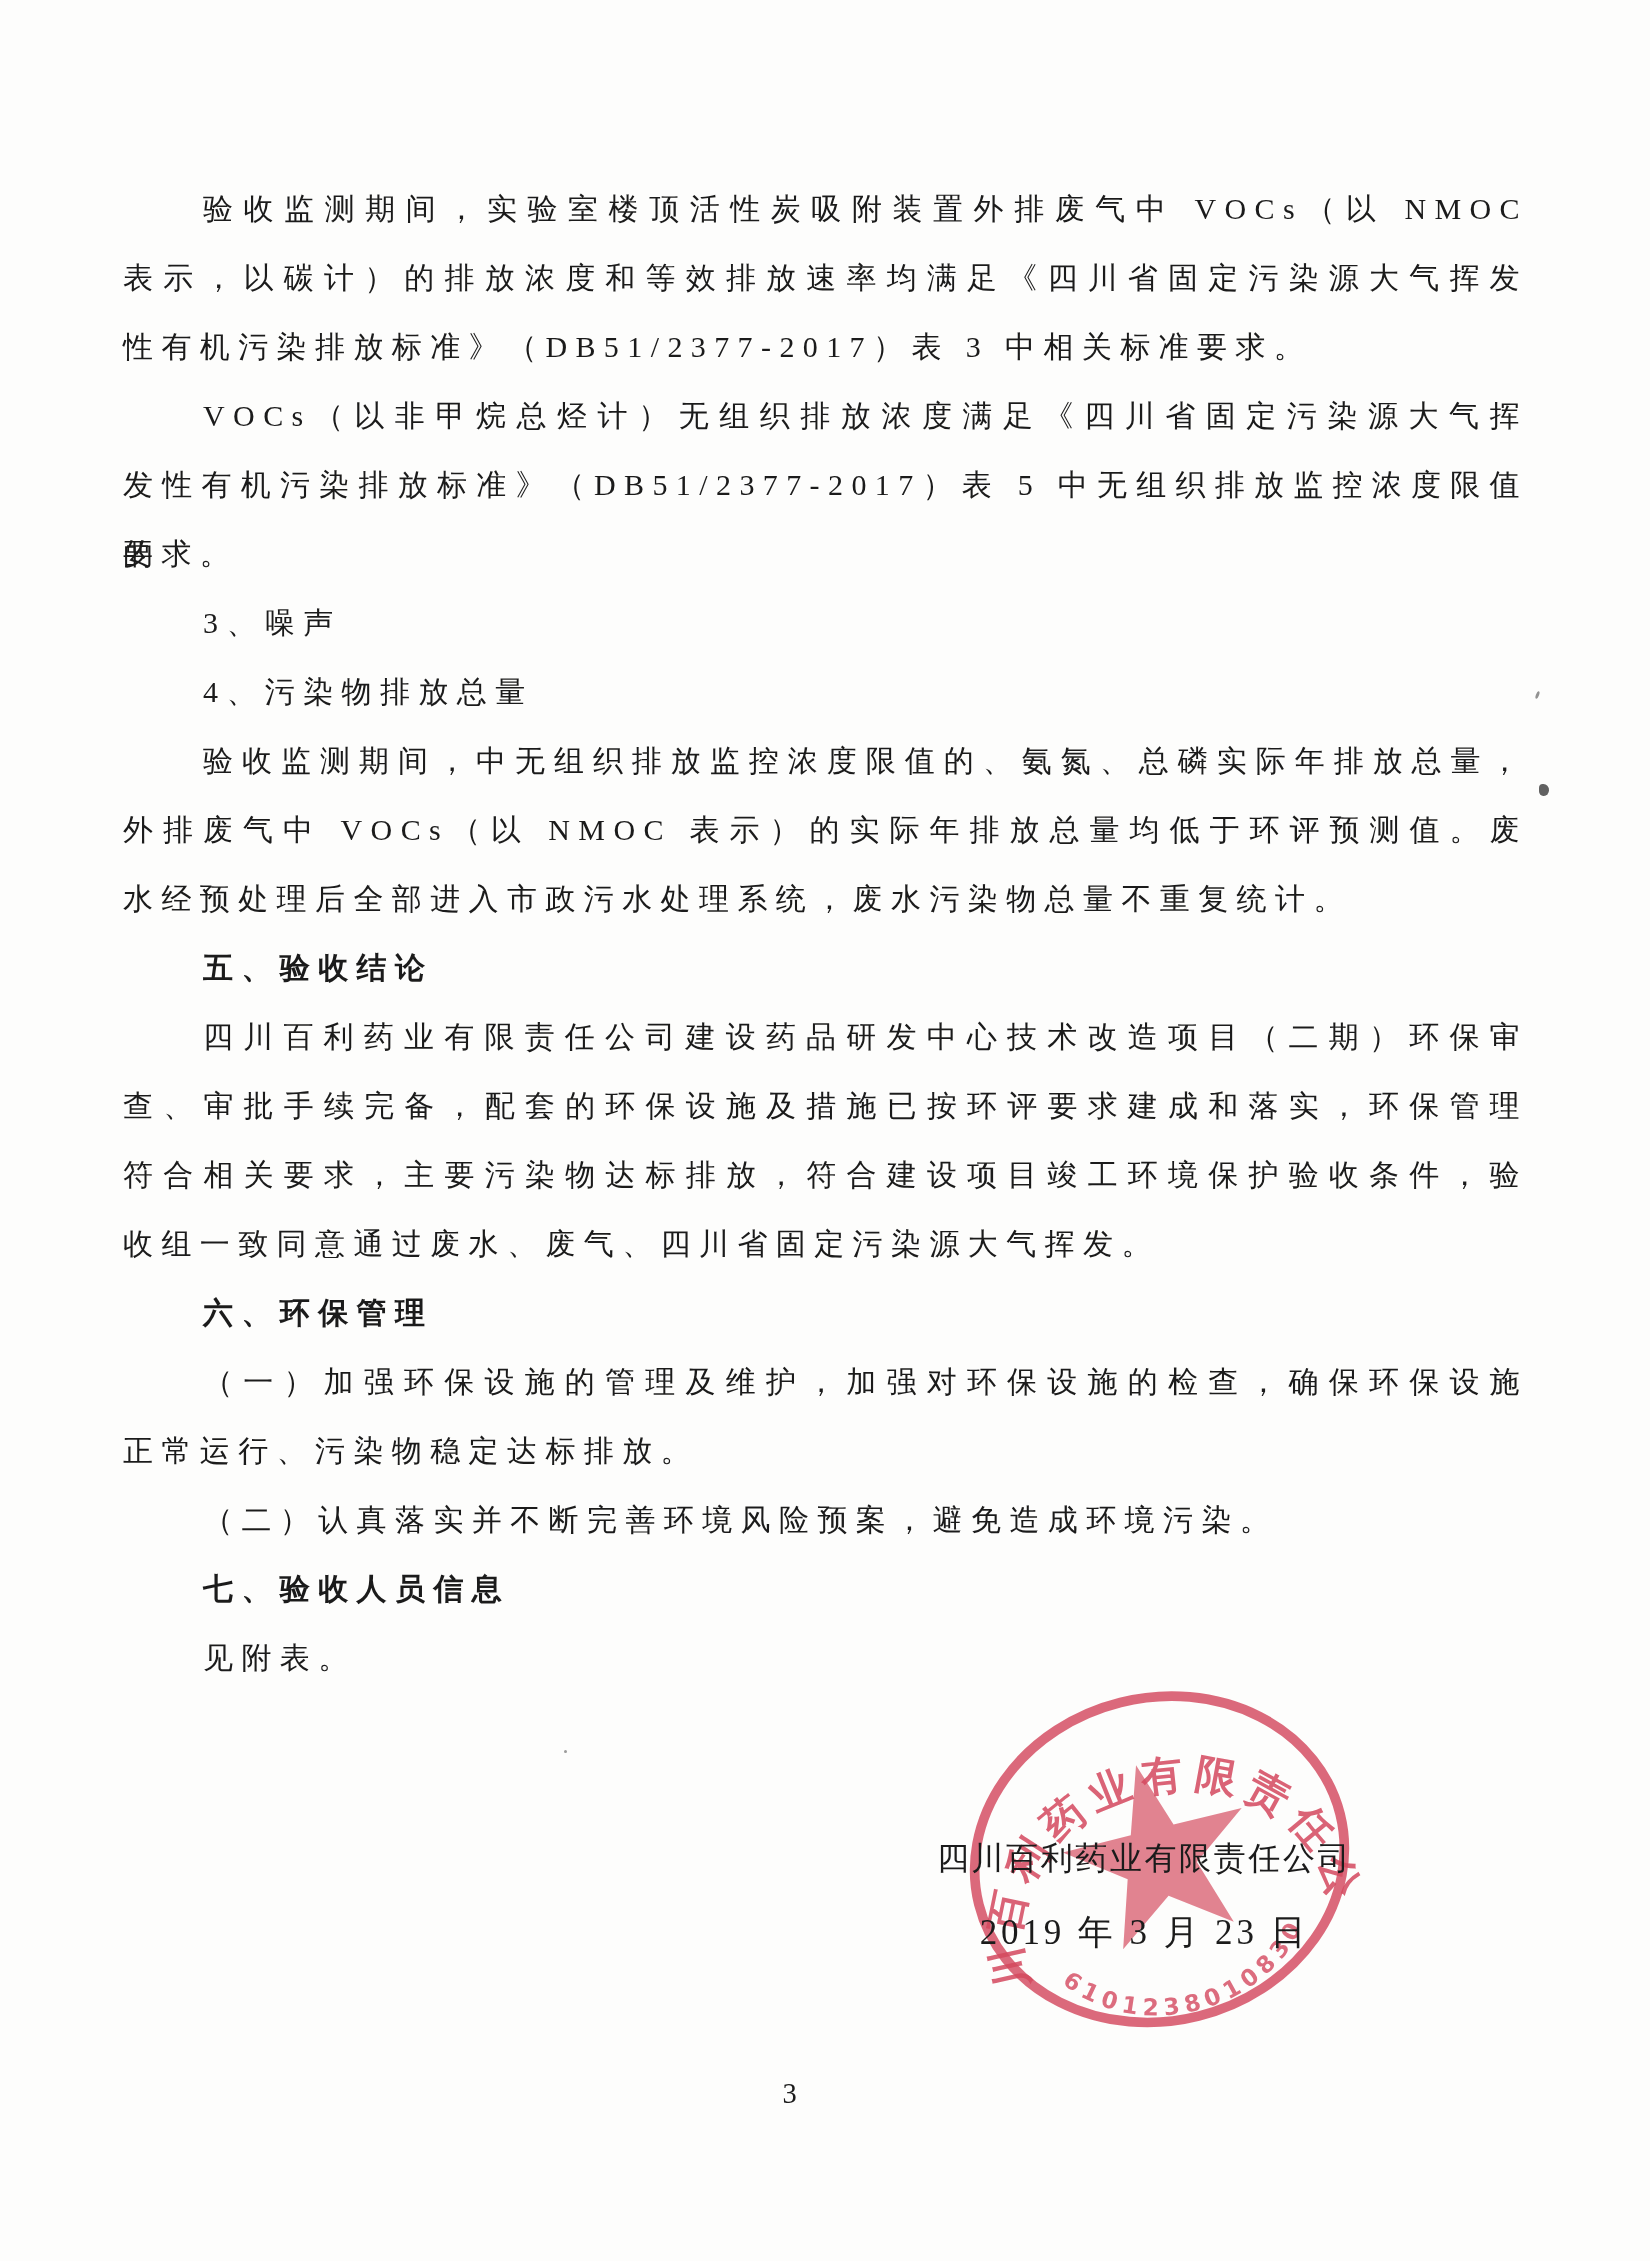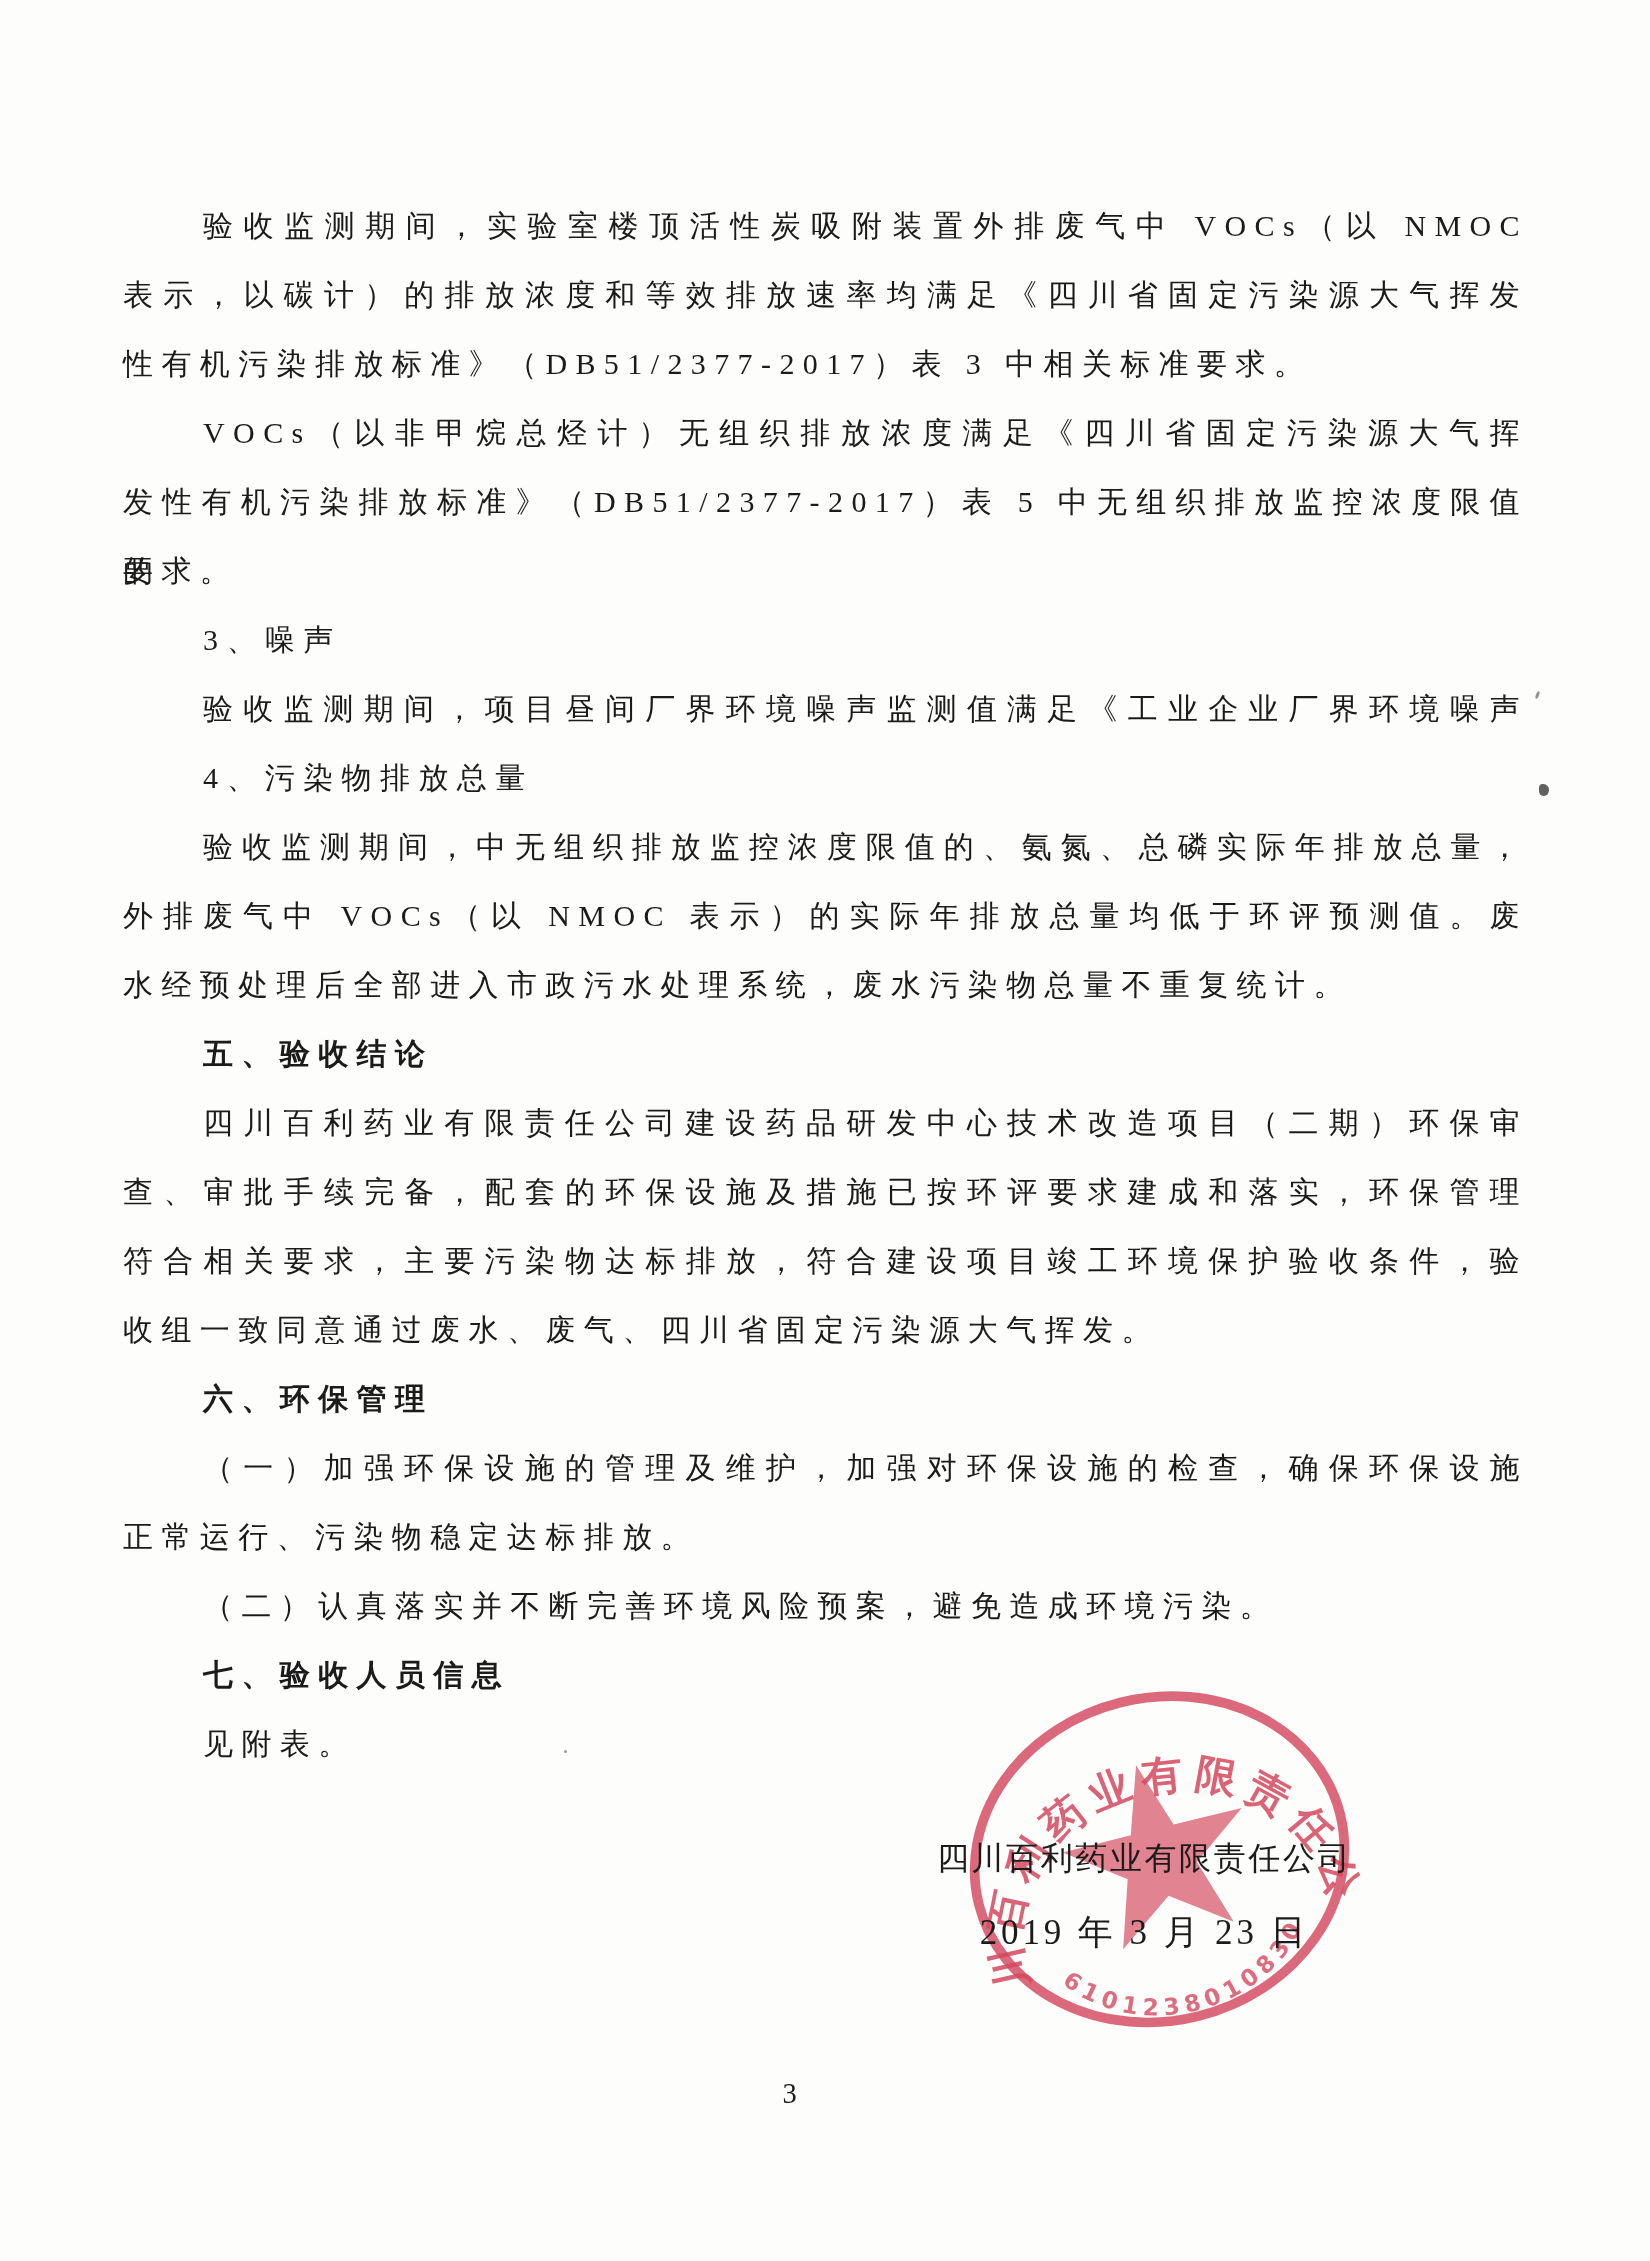--- a/index.html
+++ b/index.html
@@ -6,21 +6,21 @@
   .page{
     position:relative;
     width:1651px;height:2261px;
     background:#fdfdfc;
     overflow:hidden;
     font-family:"Liberation Serif","DejaVu Serif",serif;
     color:#1b1b1b;
   }
   .textblock{
     position:absolute;
-    left:123px;top:191px;width:1405px;
+    left:123px;top:174px;width:1405px;
     z-index:2;
   }
   .line{
     font-size:30px;
     line-height:69px;
     height:69px;
     letter-spacing:8.4px;
     white-space:nowrap;
   }
   .line.full{
@@ -92,21 +92,20 @@
   </svg>
 
   <div class="textblock">
     <div class="line indent full">验收监测期间，实验室楼顶活性炭吸附装置外排废气中 VOCs（以 NMOC</div>
     <div class="line full">表示，以碳计）的排放浓度和等效排放速率均满足《四川省固定污染源大气挥发</div>
     <div class="line">性有机污染排放标准》（DB51/2377-2017）表 3 中相关标准要求。</div>
     <div class="line indent full">VOCs（以非甲烷总烃计）无组织排放浓度满足《四川省固定污染源大气挥</div>
     <div class="line full">发性有机污染排放标准》（DB51/2377-2017）表 5 中无组织排放监控浓度限值的</div>
     <div class="line">要求。</div>
     <div class="line indent">3、噪声</div>
-    <div class="line indent full">验收监测期间，项目昼间厂界环境噪声监测值满足《工业企业厂界环境噪声</div>
     <div class="line indent">4、污染物排放总量</div>
     <div class="line indent full">验收监测期间，中无组织排放监控浓度限值的、氨氮、总磷实际年排放总量，</div>
     <div class="line full">外排废气中 VOCs（以 NMOC 表示）的实际年排放总量均低于环评预测值。废</div>
     <div class="line">水经预处理后全部进入市政污水处理系统，废水污染物总量不重复统计。</div>
     <div class="line indent bold">五、验收结论</div>
     <div class="line indent full">四川百利药业有限责任公司建设药品研发中心技术改造项目（二期）环保审</div>
     <div class="line full">查、审批手续完备，配套的环保设施及措施已按环评要求建成和落实，环保管理</div>
     <div class="line full">符合相关要求，主要污染物达标排放，符合建设项目竣工环境保护验收条件，验</div>
     <div class="line">收组一致同意通过废水、废气、四川省固定污染源大气挥发。</div>
     <div class="line indent bold">六、环保管理</div>

